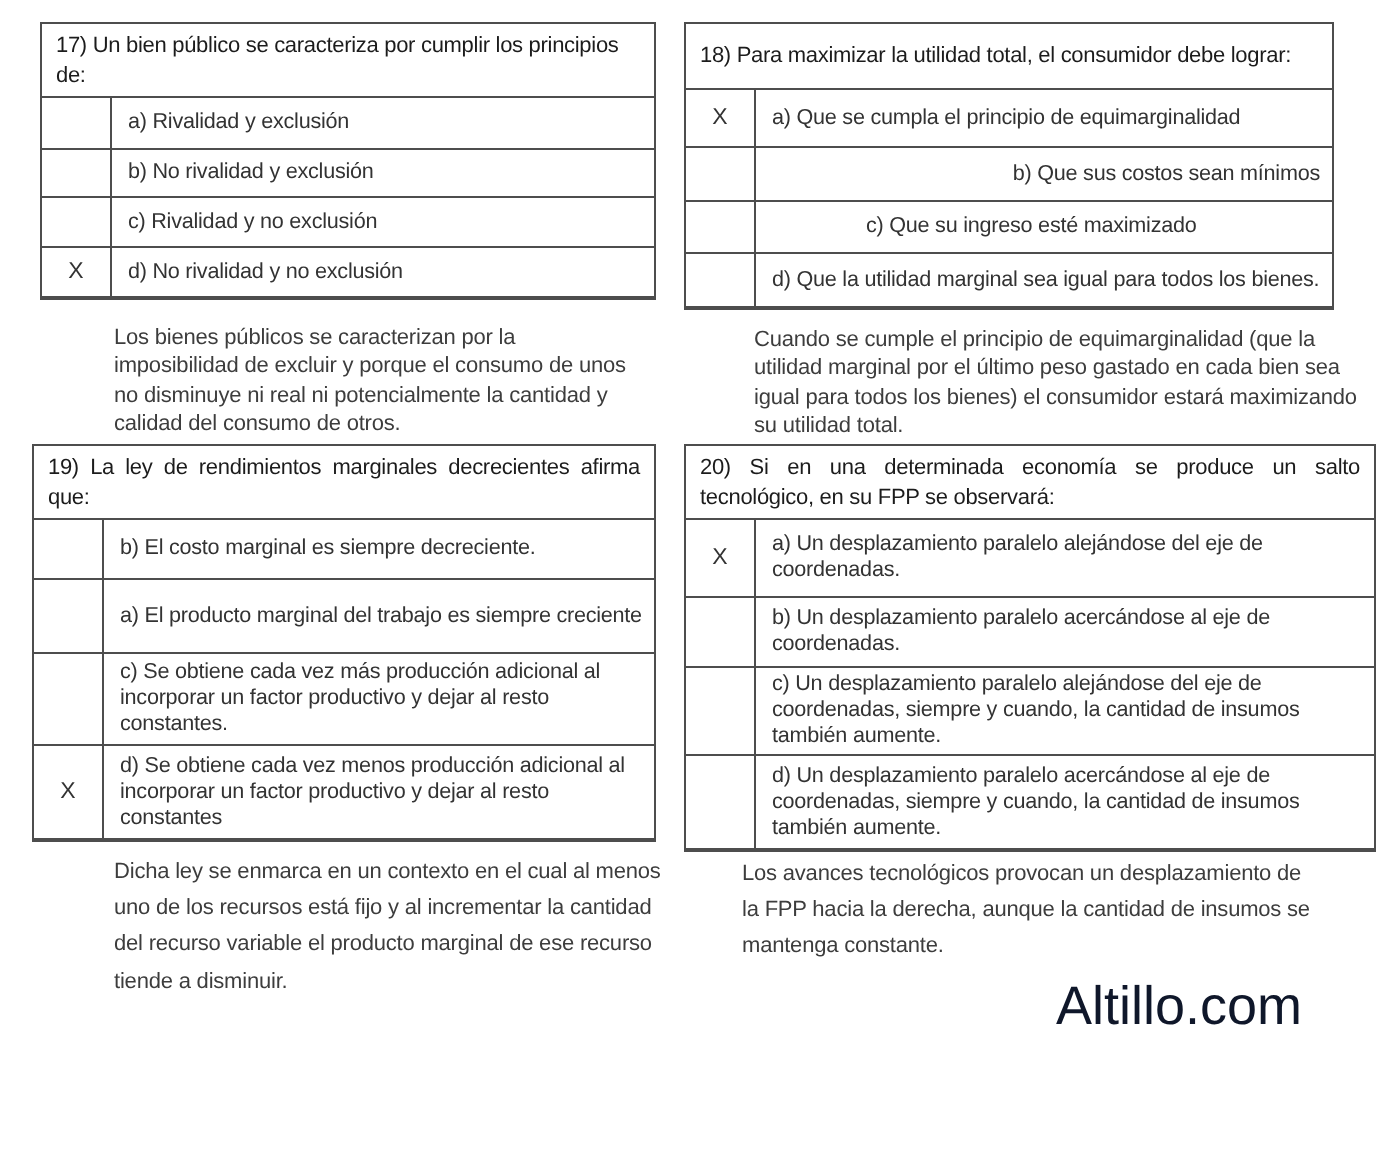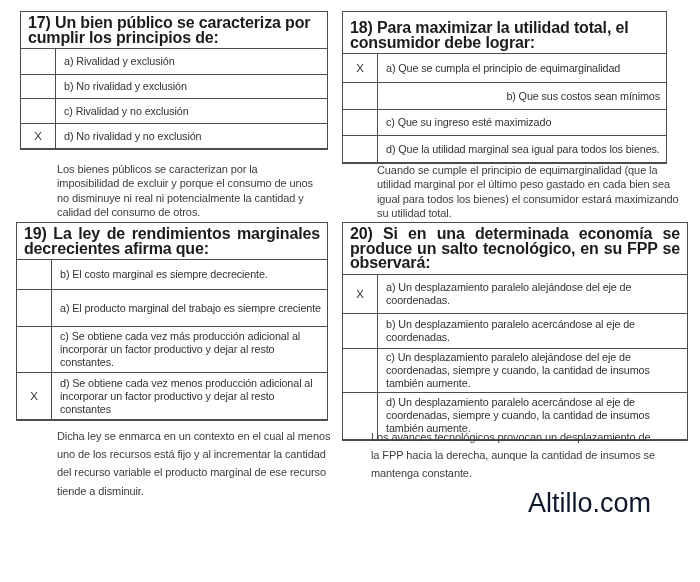--- a/index.html
+++ b/index.html
@@ -11,23 +11,23 @@
     color: #333333;
     overflow: hidden;
   }
   .qtable {
     position: absolute;
     background: #fff;
     border: 1px solid #4d4d4d;
     border-bottom-width: 2px;
   }
   .qheader {
-    font-weight: bold;
+    font-weight: normal;
     color: #1c1c1c;
-    font-size: 16px;
+    font-size: 11px;
     line-height: 14.5px;
     letter-spacing: -0.15px;
     padding: 4px 7px 3px 7px;
     border-bottom: 1px solid #4d4d4d;
   }
   .qheader.justify { text-align: justify; }
   .qrow {
     display: flex;
     align-items: center;
     border-bottom: 1px solid #4d4d4d;
@@ -107,21 +107,21 @@
         <span>X</span>
       </div>
     <div class="qtext">a) Que se cumpla el principio de equimarginalidad</div>
   </div>
   <div class="qrow" style="min-height:27px;text-align:right;">
     <div class="qmark">
         <span></span>
       </div>
     <div class="qtext">b) Que sus costos sean mínimos</div>
   </div>
-  <div class="qrow" style="min-height:26px;">
+  <div class="qrow" style="min-height:26px;gap:47px;">
     <div class="qmark">
         <span></span>
       </div>
     <div class="qtext">c) Que su ingreso esté maximizado</div>
   </div>
   <div class="qrow" style="min-height:26px;">
     <div class="qmark">
         <span></span>
       </div>
     <div class="qtext">d) Que la utilidad marginal sea igual para todos los bienes.</div>

